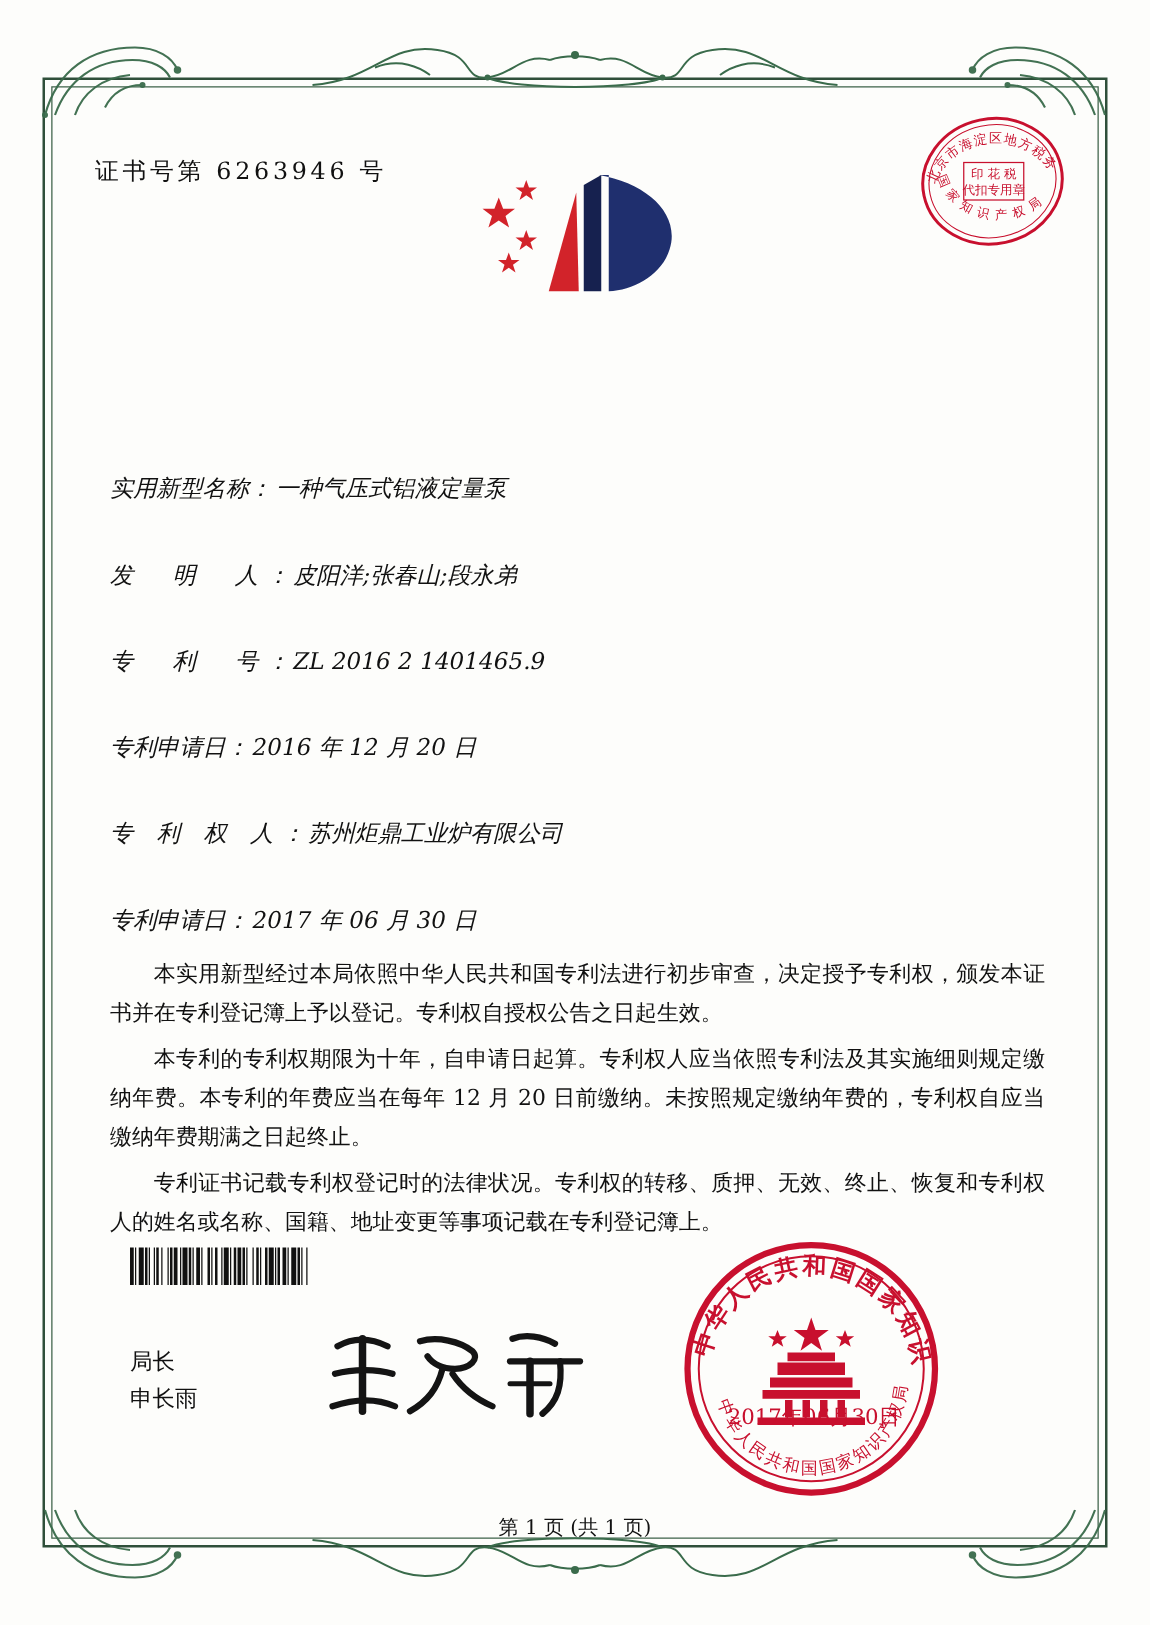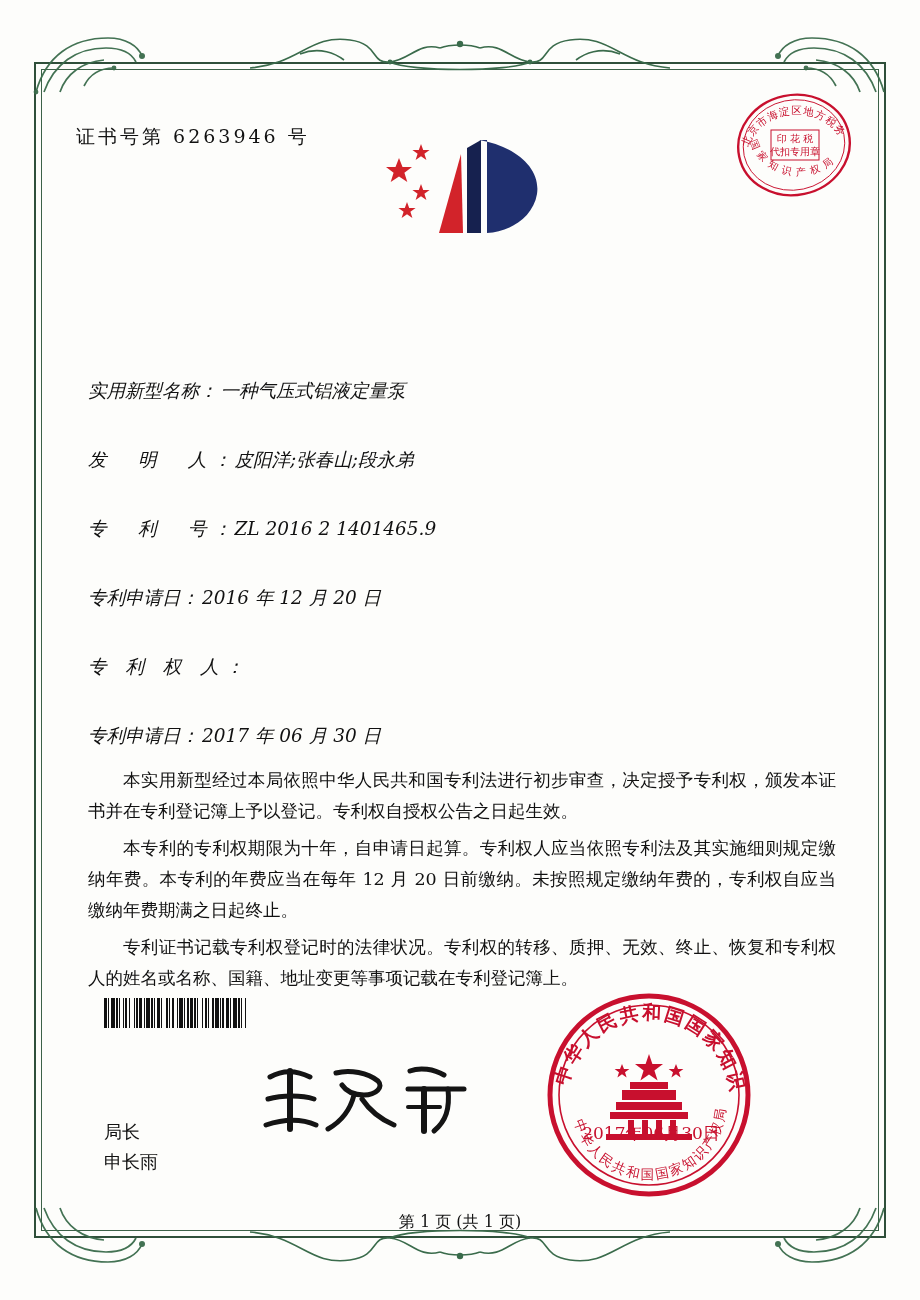--- a/index.html
+++ b/index.html
@@ -173,21 +173,20 @@
 
   
   .sig-block {
     position: absolute;
     left: 104px;
     top: 1075px;
     font-size: 18px;
     line-height: 30px;
     color: #111;
     font-family: "DejaVu Serif", "Liberation Serif", serif;
-    margin-top: 42px;
   }
   .sig-hand {
     position: absolute;
     left: 258px;
     top: 1055px;
     width: 230px;
     height: 90px;
     color: #141414;
   }
 
@@ -357,20 +356,21 @@
       <span class="field-value">ZL 2016 2 1401465.9</span>
     </div>
     <div class="field-row">
       <span class="field-label">专利申请日</span>
       <span class="field-colon">：</span>
       <span class="field-value">2016 年 12 月 20 日</span>
     </div>
     <div class="field-row">
       <span class="field-label spaced">专 利 权 人</span>
       <span class="field-colon">：</span>
+      <span class="field-value">苏州炬鼎工业炉有限公司</span>
     </div>
     <div class="field-row">
       <span class="field-label">专利申请日</span>
       <span class="field-colon">：</span>
       <span class="field-value">2017 年 06 月 30 日</span>
     </div>
   </div>
 
   <div class="body-text">
     <p>本实用新型经过本局依照中华人民共和国专利法进行初步审查，决定授予专利权，颁发本证书并在专利登记簿上予以登记。专利权自授权公告之日起生效。</p>

